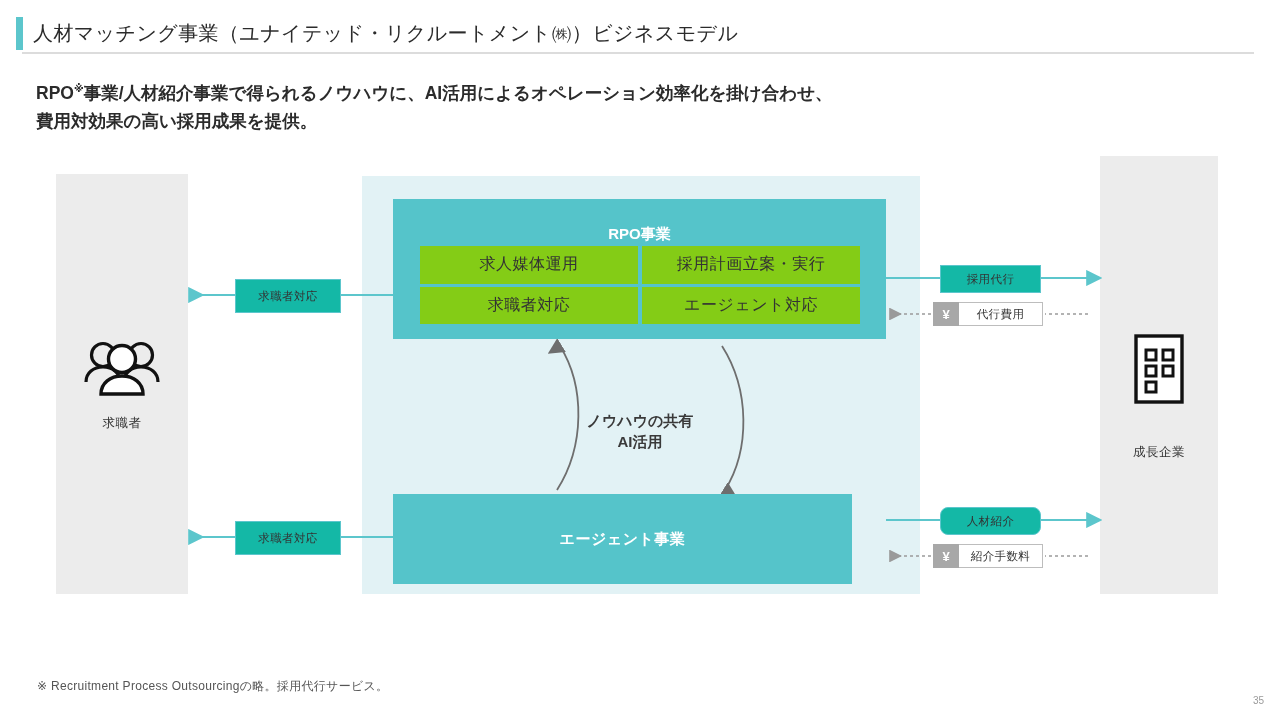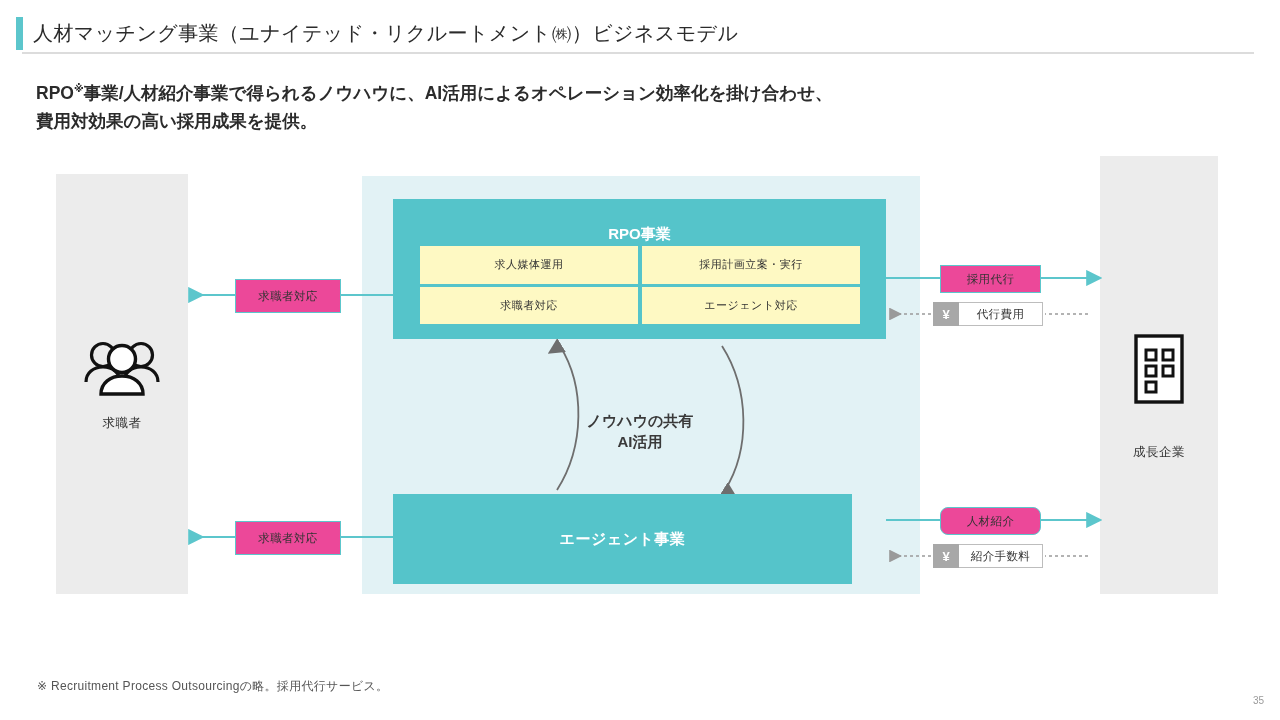--- a/index.html
+++ b/index.html
@@ -23,29 +23,29 @@
   .canvas{position:absolute;left:0;top:150px;width:1280px;height:470px;}
 
   .panel-left{position:absolute;left:56px;top:24px;width:132px;height:420px;background:#ececec;}
   .panel-right{position:absolute;left:1100px;top:6px;width:118px;height:438px;background:#ececec;}
   .panel-mid{position:absolute;left:362px;top:26px;width:558px;height:418px;background:#e2f2f5;}
 
   .biz-box{position:absolute;background:#55c4ca;color:#ffffff;}
   .rpo-box{left:393px;top:49px;width:493px;height:140px;}
   .rpo-title{position:absolute;left:0;right:0;top:26px;text-align:center;font-size:15px;font-weight:bold;color:#ffffff;}
   .rpo-grid{position:absolute;left:27px;top:47px;width:440px;height:78px;display:grid;grid-template-columns:1fr 1fr;grid-template-rows:1fr 1fr;gap:3px 4px;}
-  .rpo-cell{background:#fef9c3;color:#333333;font-size:11px;display:flex;align-items:center;justify-content:center;letter-spacing:.5px;}
+  .rpo-cell{background:#84cc16;color:#333333;font-size:16px;display:flex;align-items:center;justify-content:center;letter-spacing:.5px;}
 
   .agent-box{left:393px;top:344px;width:459px;height:90px;display:flex;align-items:center;justify-content:center;}
   .agent-title{font-size:15px;font-weight:bold;color:#ffffff;letter-spacing:.5px;}
 
   .loop-label{position:absolute;left:540px;top:260px;width:200px;text-align:center;font-size:15px;font-weight:bold;color:#3a3a3a;line-height:1.42;}
 
   
-  .tag{position:absolute;background:#ec4899;border:1.6px solid #5cc6cc;display:flex;align-items:center;justify-content:center;font-size:11.5px;color:#333333;letter-spacing:.4px;}
+  .tag{position:absolute;background:#14b8a6;border:1.6px solid #5cc6cc;display:flex;align-items:center;justify-content:center;font-size:11.5px;color:#333333;letter-spacing:.4px;}
   .tag-l1{left:235px;top:129px;width:104px;height:32px;}
   .tag-l2{left:235px;top:371px;width:104px;height:32px;}
   .tag-r1{left:940px;top:115px;width:99px;height:26px;}
   .tag-r2{left:940px;top:357px;width:99px;height:26px;border-radius:8px;}
 
   
   .fee{position:absolute;height:24px;display:flex;align-items:stretch;}
   .fee-yen{width:26px;background:#a8a8a8;color:#ffffff;font-size:13px;display:flex;align-items:center;justify-content:center;font-weight:bold;}
   .fee-txt{flex:1;background:#ffffff;border:1px solid #bdbdbd;border-left:none;display:flex;align-items:center;justify-content:center;font-size:11.5px;color:#333333;letter-spacing:.4px;}
   .fee-1{left:933px;top:152px;width:110px;}

